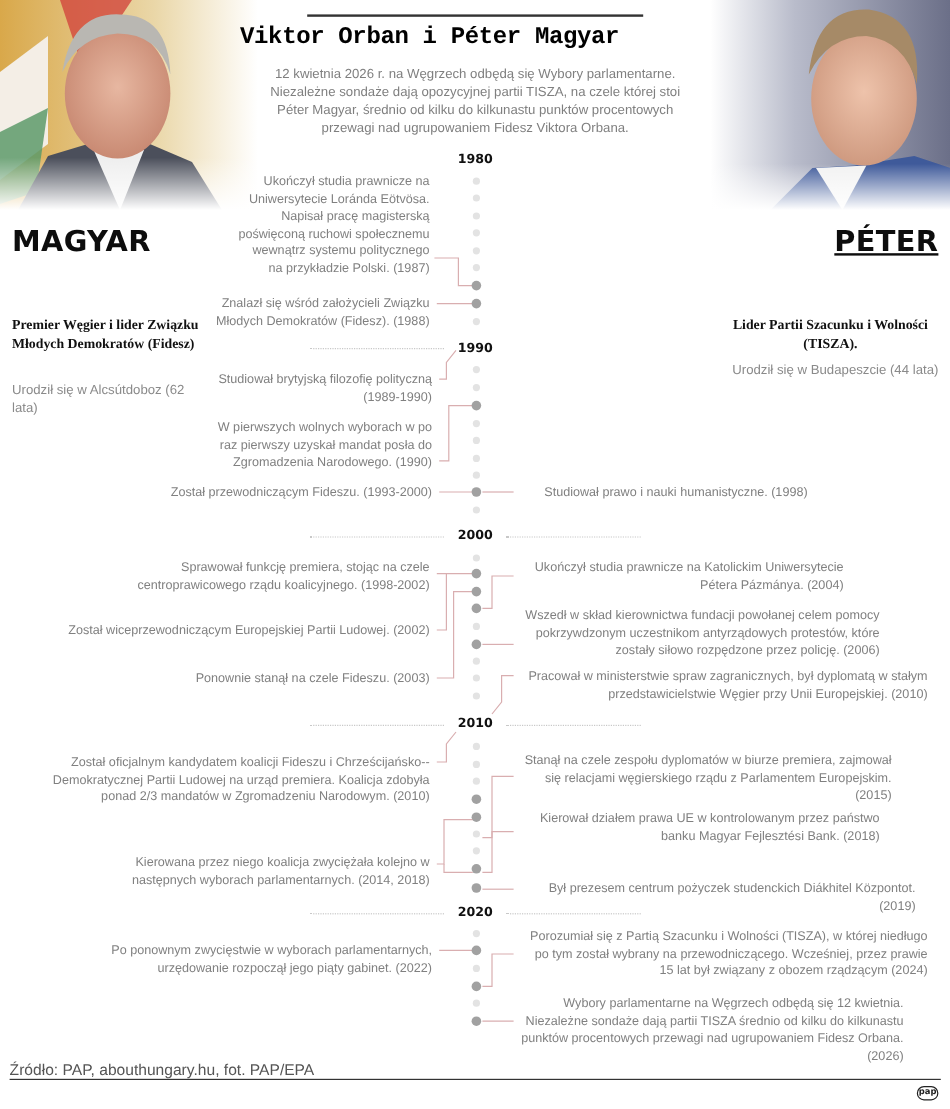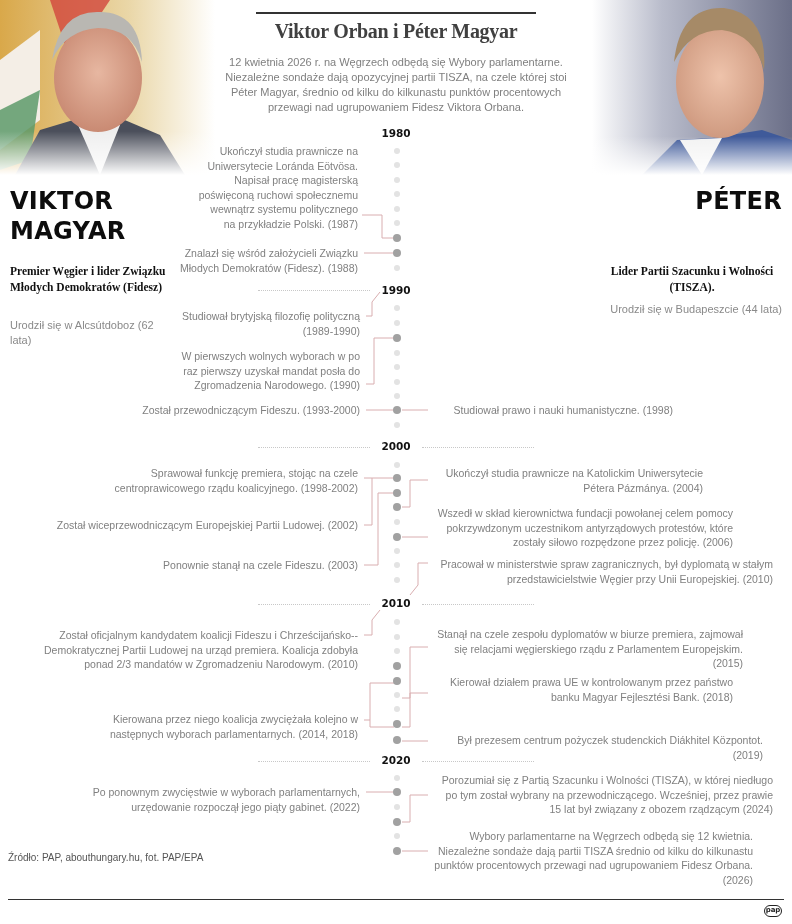--- a/index.html
+++ b/index.html
@@ -5,50 +5,50 @@
   * { box-sizing: border-box; margin: 0; padding: 0; }
   html, body { width: 792px; height: 924px; background: #ffffff; overflow: hidden; }
   body { position: relative; font-family: "Liberation Sans", "DejaVu Sans", sans-serif; color: #7a7a7a; }
 
   .photo { position: absolute; top: 0; height: 175px; overflow: hidden; }
   .photo-left { left: 0; width: 215px; }
   .photo-right { left: 592px; width: 200px; }
   .photo svg { display: block; }
 
   .title-rule { position: absolute; left: 256px; top: 12px; width: 280px; height: 2px; background: #333; }
-  .title { position: absolute; left: 200px; top: 20px; width: 392px; text-align: center;
-           font-family: Liberation Serif, serif; font-weight: bold; font-size: 20px; color: #404040; letter-spacing: -0.3px; }
+  .title { position: absolute; left: 200px; top: 20px; width: 392px; text-align: left;
+           font-family: Liberation Mono, monospace; font-weight: bold; font-size: 20px; color: #000000; letter-spacing: -0.3px; }
   .lead { position: absolute; left: 222px; top: 55px; width: 348px; text-align: center;
           font-size: 11px; line-height: 15px; color: #7f7f7f; }
 
   .name { position: absolute; top: 186px; font-family: "DejaVu Sans", sans-serif; font-weight: bold;
           font-size: 24px; line-height: 30px; color: #0d0d0d; letter-spacing: 0.3px; }
   .name-left { left: 10px; }
-  .name-right { right: 10px; text-align: right; }
+  .name-right { right: 10px; text-align: right; text-decoration: underline; }
   .role { position: absolute; top: 263px; font-family: Liberation Serif, serif; font-weight: bold;
           font-size: 11.5px; line-height: 16px; color: #111; }
   .role-left { left: 10px; width: 160px; }
   .role-right { right: 10px; width: 180px; text-align: center; }
   .born { position: absolute; font-size: 11px; line-height: 15px; color: #8a8a8a; }
   .born-left { left: 10px; top: 318px; width: 160px; }
   .born-right { right: 10px; top: 302px; width: 180px; text-align: right; }
 
   .year { position: absolute; left: 368px; width: 56px; text-align: center; font-family: "DejaVu Sans", sans-serif;
           font-weight: bold; font-size: 10.5px; color: #111; }
   .dot { position: absolute; width: 6px; height: 6px; border-radius: 50%; background: #e3e3e3; left: 394px; }
   .dot.on { width: 8px; height: 8px; left: 393px; background: #a1a1a1; }
   .dotted { position: absolute; height: 0; border-top: 1px dotted #c8c8c8; }
 
   .ev { position: absolute; font-size: 10.5px; line-height: 14.5px; color: #808080; }
   .ev-left { text-align: right; }
   .ev-right { text-align: right; }
 
   svg.connectors { position: absolute; left: 0; top: 0; pointer-events: none; }
 
-  .source { position: absolute; left: 8px; top: 852px; font-size: 10px; color: #555; }
+  .source { position: absolute; left: 8px; top: 884px; font-size: 13px; color: #555; }
   .foot-rule { position: absolute; left: 8px; right: 8px; top: 899px; height: 1px; background: #333; }
   .logo { position: absolute; right: 10px; top: 905px; width: 18px; height: 12px; border: 1.5px solid #222;
           border-radius: 7px; font-size: 7px; font-weight: bold; color: #222; text-align: center; line-height: 9px;
           font-family: "DejaVu Sans", sans-serif; }
 </style>
 </head>
 <body>
 
 <div class="photo photo-left">
   <svg width="215" height="175" viewBox="0 0 215 175">
@@ -102,21 +102,20 @@
     <path d="M82 62 Q88 6 132 8 Q176 14 172 70 Q162 34 130 30 Q98 30 82 62 Z" fill="#a68a67"></path>
     <rect width="200" height="175" fill="url(#fadeR)"></rect>
   </svg>
 </div>
 
 <div class="title-rule"></div>
 <div class="title">Viktor Orban i Péter Magyar</div>
 <div class="lead">12 kwietnia 2026 r. na Węgrzech odbędą się Wybory parlamentarne. Niezależne sondaże dają opozycyjnej partii TISZA, na czele której stoi Péter Magyar, średnio od kilku do kilkunastu punktów procentowych przewagi nad ugrupowaniem Fidesz Viktora Orbana.</div>
 
 <div class="name name-left">
-  <div>VIKTOR</div>
   <div>MAGYAR</div>
 </div>
 <div class="role role-left">Premier Węgier i lider Związku Młodych Demokratów (Fidesz)</div>
 <div class="born born-left">Urodził się w Alcsútdoboz (62 lata)</div>
 
 <div class="name name-right">
   <div>PÉTER</div>
 </div>
 <div class="role role-right">Lider Partii Szacunku i Wolności (TISZA).</div>
 <div class="born born-right">Urodził się w Budapeszcie (44 lata)</div>

